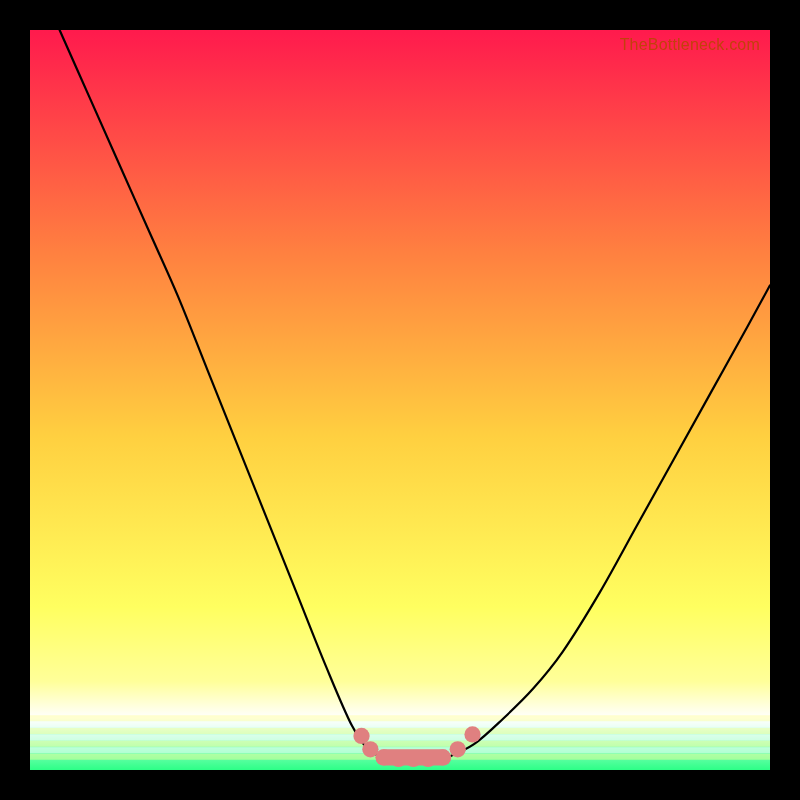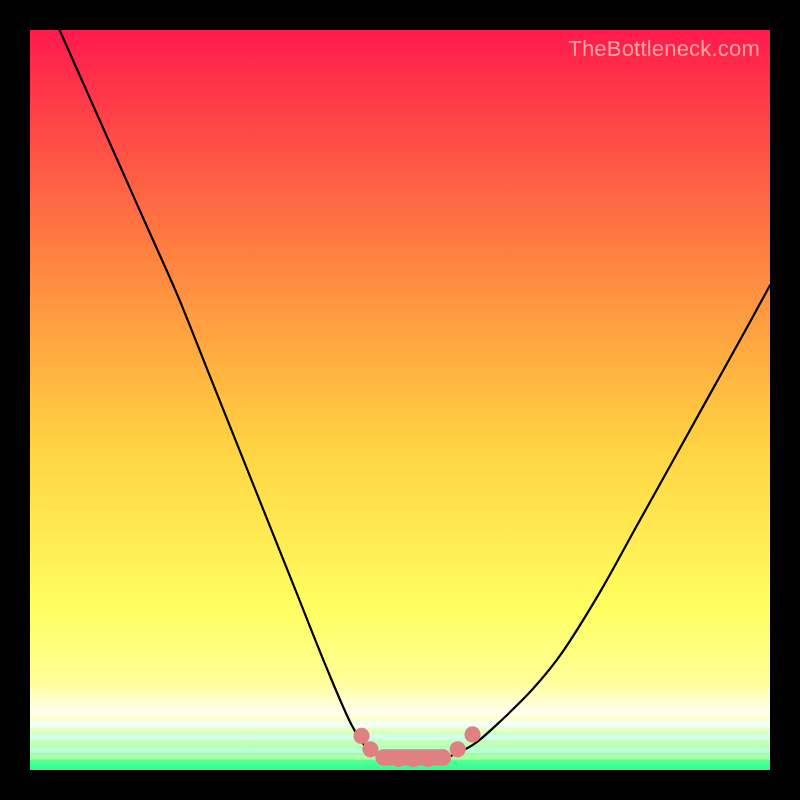--- a/index.html
+++ b/index.html
@@ -21,23 +21,23 @@
     left: 30px;
     top: 30px;
     width: 740px;
     height: 740px;
     overflow: hidden;
   }
   .watermark {
     position: absolute;
     top: 6px;
     right: 10px;
-    color: #fca5a5;
+    color: #c2410c;
     font-family: Arial, Helvetica, sans-serif;
-    font-size: 22px;
+    font-size: 16px;
     font-weight: 500;
     letter-spacing: 0.2px;
     z-index: 40;
     user-select: none;
   }
   svg.chart-svg {
     position: absolute;
     left: 0; top: 0;
     width: 740px; height: 740px;
     display: block;

